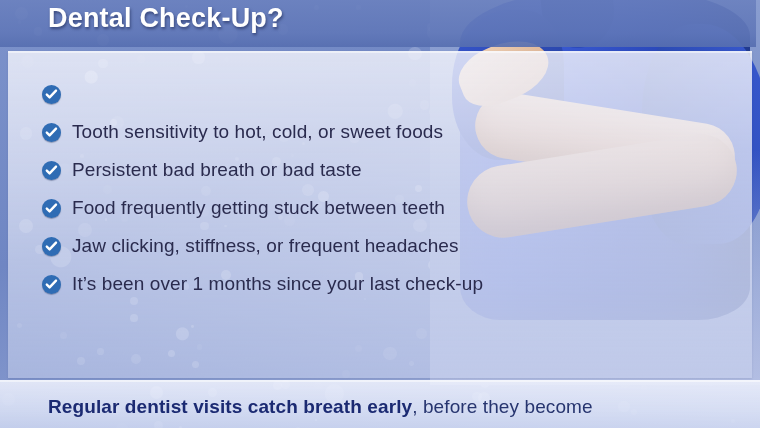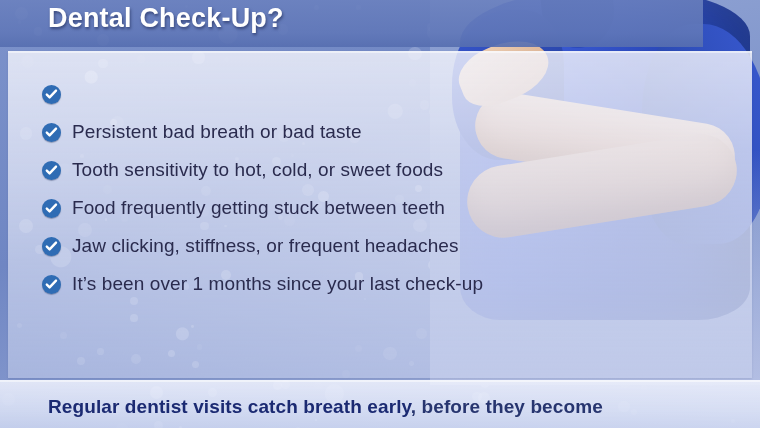--- a/index.html
+++ b/index.html
@@ -84,21 +84,21 @@
     border-radius:45% 55% 50% 40%;
     transform:rotate(-22deg);
   }
   #photo .fade{
     position:absolute;left:0;top:150px;right:0;bottom:0;
     background:linear-gradient(180deg, rgba(168,182,222,0) 0%, rgba(168,182,222,.45) 45%, rgba(186,196,230,.78) 100%);
   }
 
   
   #header{
-    position:absolute;left:0;top:0;width:703px;height:47px;
+    position:absolute;left:0;top:0;width:756px;height:47px;
     background:linear-gradient(180deg,rgba(106,128,190,.88) 0%,rgba(96,119,184,.90) 70%,rgba(86,110,176,.92) 100%);
     overflow:hidden;
   }
   #title{
     position:absolute;left:48px;top:3px;
     font-size:27px;font-weight:bold;color:#ffffff;letter-spacing:.2px;
     text-shadow:1px 2px 3px rgba(20,30,70,.55);
     white-space:nowrap;
   }
 
@@ -128,21 +128,21 @@
   #footer-panel{
     position:absolute;left:0;top:380px;width:760px;height:48px;
     background:linear-gradient(180deg, rgba(237,240,252,.88) 0%, rgba(226,232,249,.80) 60%, rgba(214,222,245,.74) 100%);
     border-top:2px solid rgba(255,255,255,.75);
   }
   #footer-text{
     position:absolute;left:48px;top:14px;
     font-size:19px;color:#22306e;white-space:nowrap;letter-spacing:.1px;
   }
   #footer-text .strong{font-weight:bold;color:#1b2a72;}
-  #footer-text .rest{font-weight:bold;color:#27356f;}
+  #footer-text .rest{font-weight:normal;color:#27356f;}
 </style>
 </head>
 <body>
 
 <div id="stage">
 
   <div class="bokeh" id="bokeh">
       <i style="left:348.7px;top:132.2px;width:11.3px;height:11.3px;opacity:0.21"></i>
       <i style="left:271.9px;top:157.1px;width:9.4px;height:9.4px;opacity:0.32"></i>
       <i style="left:716.2px;top:20.2px;width:3.5px;height:3.5px;opacity:0.32"></i>
@@ -339,29 +339,29 @@
               <path d="M1.8 6.6 L4.6 9.4 L11.0 2.6" fill="none" stroke="#ffffff" stroke-width="2.4" stroke-linecap="round" stroke-linejoin="round"></path>
             </svg>
           </span>
         </li>
         <li>
           <span class="chk">
             <svg width="13" height="13" viewBox="0 0 13 13">
               <path d="M1.8 6.6 L4.6 9.4 L11.0 2.6" fill="none" stroke="#ffffff" stroke-width="2.4" stroke-linecap="round" stroke-linejoin="round"></path>
             </svg>
           </span>
+          <span class="li-text">Tooth sensitivity to hot, cold, or sweet foods</span>
+        </li>
+        <li>
+          <span class="chk">
+            <svg width="13" height="13" viewBox="0 0 13 13">
+              <path d="M1.8 6.6 L4.6 9.4 L11.0 2.6" fill="none" stroke="#ffffff" stroke-width="2.4" stroke-linecap="round" stroke-linejoin="round"></path>
+            </svg>
+          </span>
           <span class="li-text">Persistent bad breath or bad taste</span>
-        </li>
-        <li>
-          <span class="chk">
-            <svg width="13" height="13" viewBox="0 0 13 13">
-              <path d="M1.8 6.6 L4.6 9.4 L11.0 2.6" fill="none" stroke="#ffffff" stroke-width="2.4" stroke-linecap="round" stroke-linejoin="round"></path>
-            </svg>
-          </span>
-          <span class="li-text">Tooth sensitivity to hot, cold, or sweet foods</span>
         </li>
         <li>
           <span class="chk">
             <svg width="13" height="13" viewBox="0 0 13 13">
               <path d="M1.8 6.6 L4.6 9.4 L11.0 2.6" fill="none" stroke="#ffffff" stroke-width="2.4" stroke-linecap="round" stroke-linejoin="round"></path>
             </svg>
           </span>
           <span class="li-text">Food frequently getting stuck between teeth</span>
         </li>
         <li>

